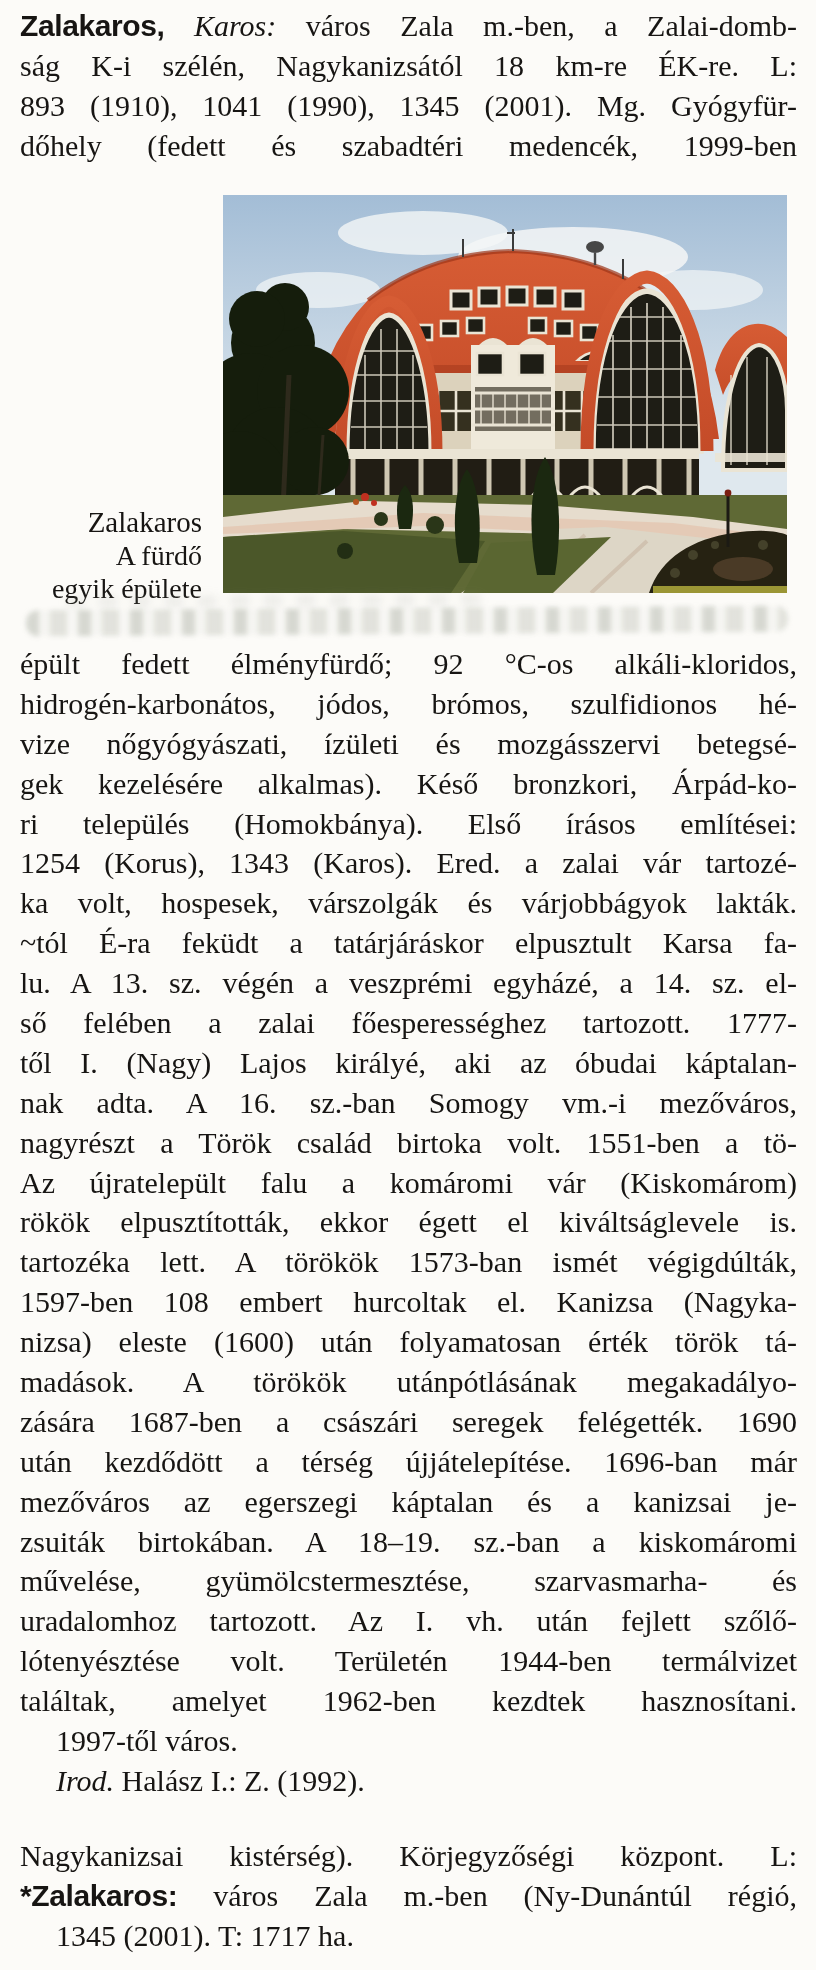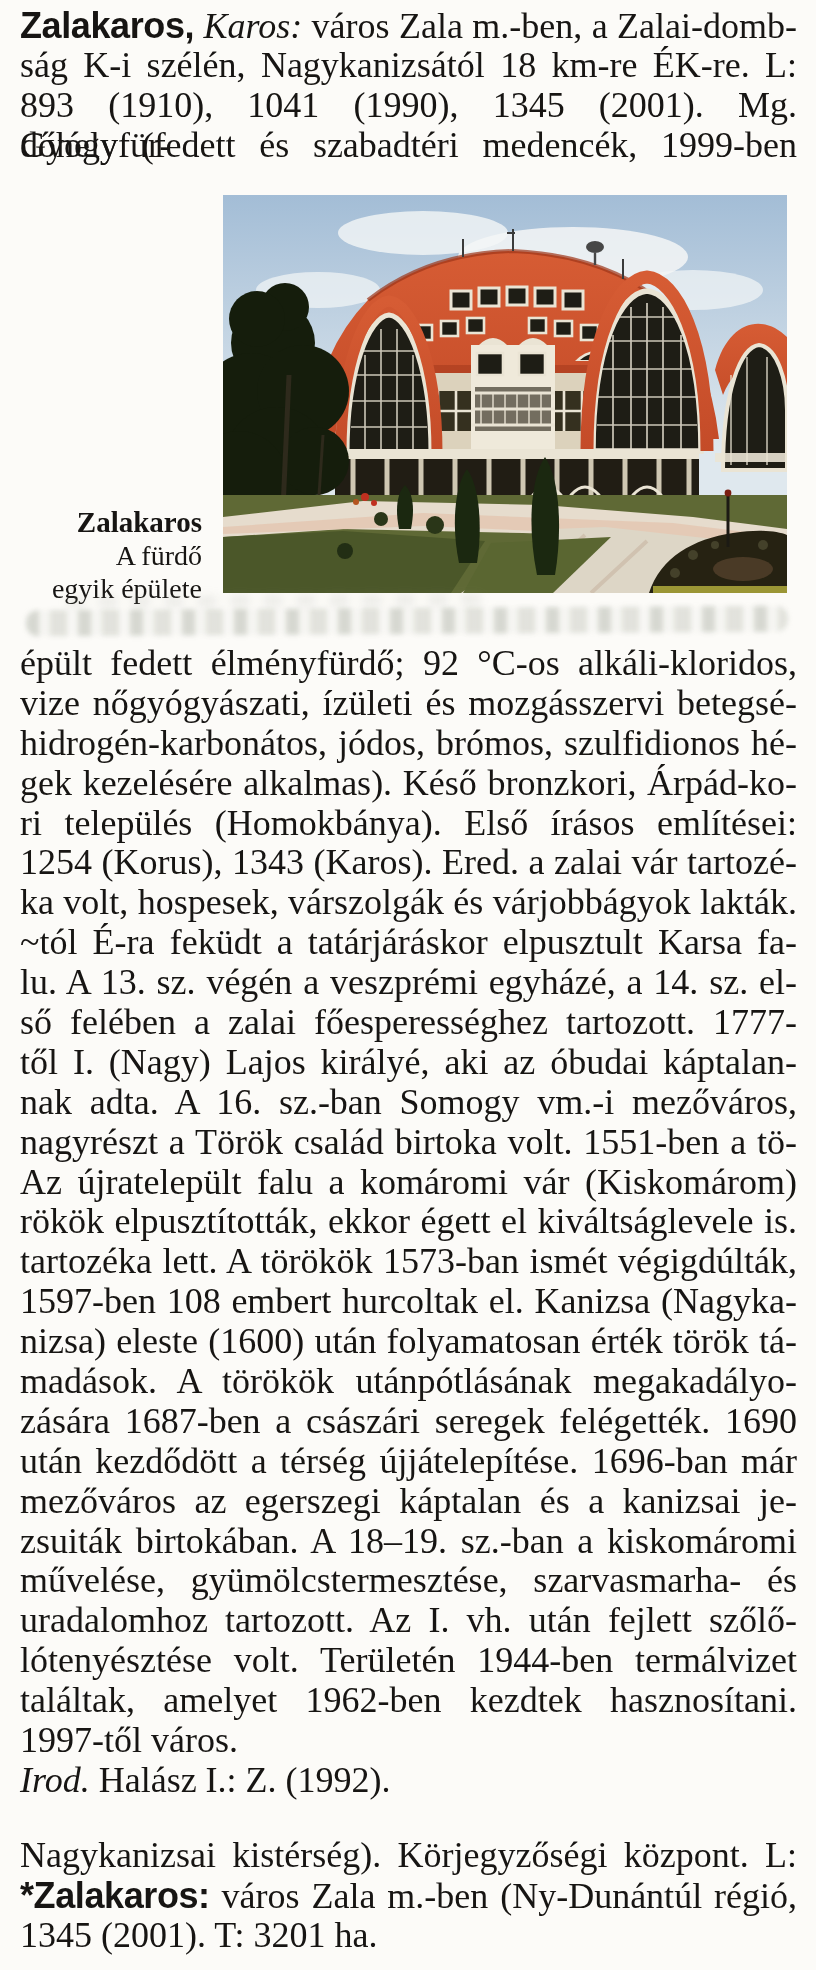--- a/index.html
+++ b/index.html
@@ -5,33 +5,33 @@
   html,body{margin:0;padding:0;}
   body{background:#ffffff;}
   .page{
     position:relative;
     width:816px;height:1970px;
     background:var(--paper);
     overflow:hidden;
     font-family:"Liberation Serif","DejaVu Serif",serif;
     color:var(--ink);
   }
-  .para{position:absolute;left:20px;width:777px;font-size:36px;line-height:39.9px;}
+  .para{position:absolute;left:20px;width:777px;font-size:30px;line-height:39.9px;}
   .para .line{text-align:justify;text-align-last:justify;height:39.9px;overflow:visible;white-space:nowrap0;}
-  .para .line.no-just{text-align:right;text-align-last:left;}
+  .para .line.no-just{text-align:right;text-align-last:left;margin-left:36px;}
   .hw{font-family:"Liberation Sans",sans-serif;font-weight:700;letter-spacing:-.4px;}
   .it{font-style:italic;}
   .p1{top:6px;}
   .p2{top:644px;}
   .p3{top:1836px;}
   .caption{
     position:absolute;left:20px;top:506px;width:182px;
     text-align:right;font-size:28px;line-height:33px;color:var(--ink);
   }
-  .caption .cap-bold{font-weight:700;font-size:29px;}
+  .caption .cap-bold{font-weight:400;font-size:29px;}
   .photo{
     position:absolute;left:223px;top:195px;width:564px;height:398px;
     overflow:hidden;
   }
   .photo svg{display:block;width:100%;height:100%;}
   .ghost{
     position:absolute;left:26px;top:608px;width:762px;height:26px;
     background:
       repeating-linear-gradient(91deg,
         rgba(128,136,120,.30) 0 13px,
@@ -217,22 +217,22 @@
         <path d="M505,300 L505,352" stroke="#1c1a14" stroke-width="3"></path>
         <circle cx="505" cy="298" r="3.4" fill="#7a1e12"></circle>
       </svg>
     </div>
   </figure>
 
   <div class="ghost"></div>
 
   <section class="para p2">
       <div class="line"><span>épült fedett élményfürdő; 92 °C-os alkáli-kloridos,</span></div>
+      <div class="line"><span>hidrogén-karbonátos, jódos, brómos, szulfidionos hé-</span></div>
       <div class="line"><span>vize nőgyógyászati, ízületi és mozgásszervi betegsé-</span></div>
-      <div class="line"><span>hidrogén-karbonátos, jódos, brómos, szulfidionos hé-</span></div>
       <div class="line"><span>gek kezelésére alkalmas). Késő bronzkori, Árpád-ko-</span></div>
       <div class="line"><span>ri település (Homokbánya). Első írásos említései:</span></div>
       <div class="line"><span>1254 (Korus), 1343 (Karos). Ered. a zalai vár tartozé-</span></div>
       <div class="line"><span>ka volt, hospesek, várszolgák és várjobbágyok lakták.</span></div>
       <div class="line"><span>~tól É-ra feküdt a tatárjáráskor elpusztult Karsa fa-</span></div>
       <div class="line"><span>lu. A 13. sz. végén a veszprémi egyházé, a 14. sz. el-</span></div>
       <div class="line"><span>ső felében a zalai főesperességhez tartozott. 1777-</span></div>
       <div class="line"><span>től I. (Nagy) Lajos királyé, aki az óbudai káptalan-</span></div>
       <div class="line"><span>nak adta. A 16. sz.-ban Somogy vm.-i mezőváros,</span></div>
       <div class="line"><span>nagyrészt a Török család birtoka volt. 1551-ben a tö-</span></div>
@@ -250,16 +250,16 @@
       <div class="line"><span>uradalomhoz tartozott. Az I. vh. után fejlett szőlő-</span></div>
       <div class="line"><span>lótenyésztése volt. Területén 1944-ben termálvizet</span></div>
       <div class="line"><span>találtak, amelyet 1962-ben kezdtek hasznosítani.</span></div>
       <div class="line no-just"><span>1997-től város.</span></div>
       <div class="line no-just"><span class="it">Irod.</span><span> Halász I.: Z. (1992).</span></div>
     </section>
 
   <section class="para p3">
       <div class="line"><span>Nagykanizsai kistérség). Körjegyzőségi központ. L:</span></div>
       <div class="line"><span class="hw">*Zalakaros:</span><span> város Zala m.-ben (Ny-Dunántúl régió,</span></div>
-      <div class="line no-just"><span>1345 (2001). T: 3201 ha.</span></div>
+      <div class="line no-just"><span>1345 (2001). T: 1717 ha.</span></div>
     </section>
 
 </div>
 
 </body></html>

